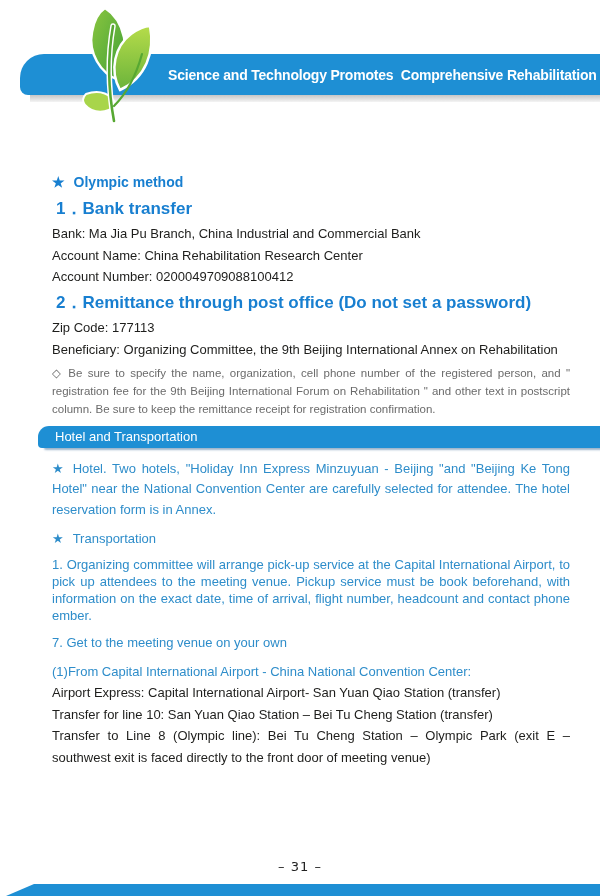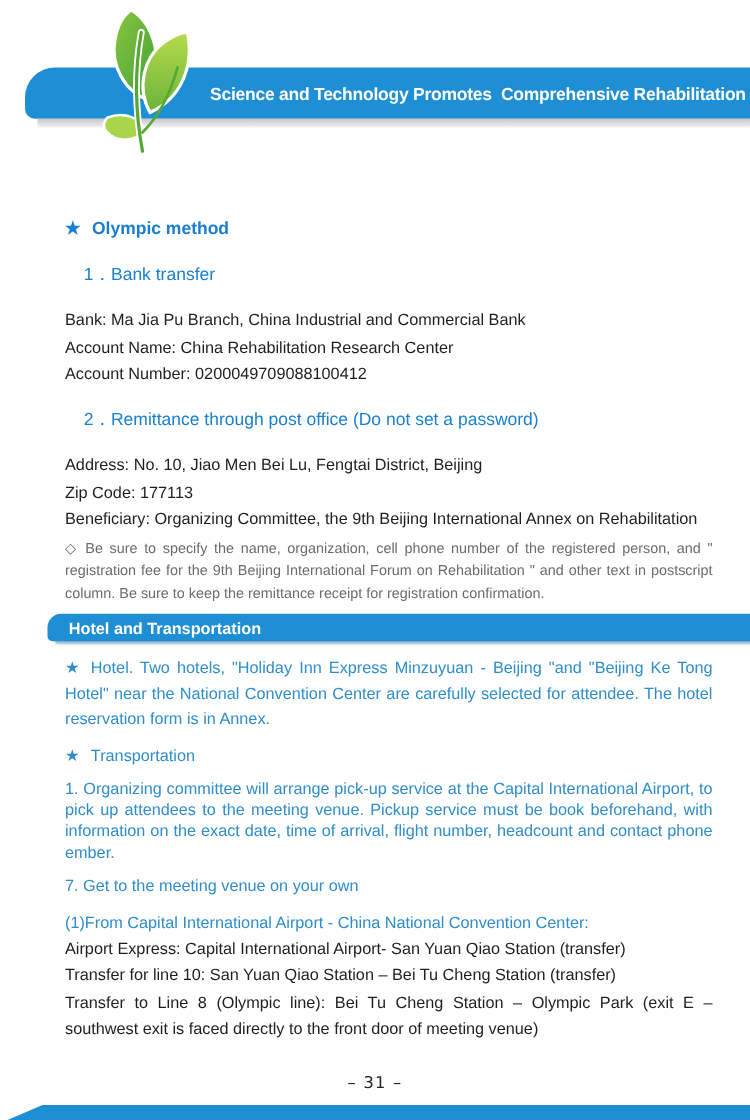--- a/index.html
+++ b/index.html
@@ -19,36 +19,36 @@
     background:linear-gradient(#c6c6c6,#f4f4f4);
   }
   .banner-title{
     color:#ffffff;font-weight:bold;font-size:14px;letter-spacing:-0.2px;
     padding-left:148px;white-space:pre;
   }
   .leaf-logo{position:absolute;top:2px;left:58px;width:112px;height:122px;}
   
   main{position:absolute;top:172px;left:52px;right:30px;}
   .sec-head{font-size:14px;font-weight:bold;color:var(--head-blue);line-height:21.5px;margin:0;}
-  .sub-head{font-size:14px;font-weight:normal;color:var(--head-blue);line-height:21.5px;margin:15px;}
+  .sub-head{font-size:17px;font-weight:bold;color:var(--head-blue);line-height:21.5px;margin:4px;}
   .line{font-size:13px;color:var(--text-dark);line-height:21.5px;white-space:nowrap;margin:0;}
   .star{display:inline-block;margin-right:9px;}
   .note{
     margin:4px 0 0;font-size:11.5px;line-height:18.2px;color:var(--note-gray);
     text-align:justify;
   }
   
   .hotel-banner{
     margin:7px 0 0 -14px;width:calc(100% + 44px);height:22px;
     background:var(--banner-blue);
     border-radius:11px 0 0 4px;
     display:flex;align-items:center;
     box-shadow:4px 4px 2px -2px rgba(35,90,140,0.45);
   }
-  .hotel-banner-title{color:#fff;font-weight:bold;font-size:13px;padding-left:17px;}
+  .hotel-banner-title{color:#fff;font-weight:normal;font-size:13px;padding-left:17px;}
   .blue-par{
     margin:11px 0 0;font-size:13px;color:var(--body-blue);line-height:20.5px;
     text-align:justify;
   }
   .blue-head{margin:8px 0 0;font-size:13px;font-weight:normal;color:var(--body-blue);line-height:21px;}
   .blue-par.tight{margin-top:7px;line-height:17px;}
   .black-group{margin:0;}
   .black-line{font-size:13px;color:var(--text-dark);line-height:21.5px;margin:0;text-align:justify;}
   
   .page-number{
@@ -97,21 +97,20 @@
   <main>
 
     <p class="sec-head"><span class="star">★</span><span>Olympic method</span></p>
 
     <p class="sub-head">1．Bank transfer</p>
     <p class="line">Bank: Ma Jia Pu Branch, China Industrial and Commercial Bank</p>
     <p class="line">Account Name: China Rehabilitation Research Center</p>
     <p class="line">Account Number: 0200049709088100412</p>
 
     <p class="sub-head">2．Remittance through post office (Do not set a password)</p>
-    <p class="line">Address: No. 10, Jiao Men Bei Lu, Fengtai District, Beijing</p>
     <p class="line">Zip Code: 177113</p>
     <p class="line">Beneficiary: Organizing Committee, the 9th Beijing International Annex on Rehabilitation</p>
 
     <p class="note">◇ Be sure to specify the name, organization, cell phone number of the registered person, and " registration fee for the 9th Beijing International Forum on Rehabilitation " and other text in postscript column. Be sure to keep the remittance receipt for registration confirmation.</p>
 
     <div class="hotel-banner">
       <span class="hotel-banner-title">Hotel and Transportation</span>
     </div>
 
     <p class="blue-par"><span class="star">★</span><span>Hotel. Two hotels, "Holiday Inn Express Minzuyuan - Beijing "and "Beijing Ke Tong Hotel" near the National Convention Center are carefully selected for attendee. The hotel reservation form is in Annex.</span></p>

